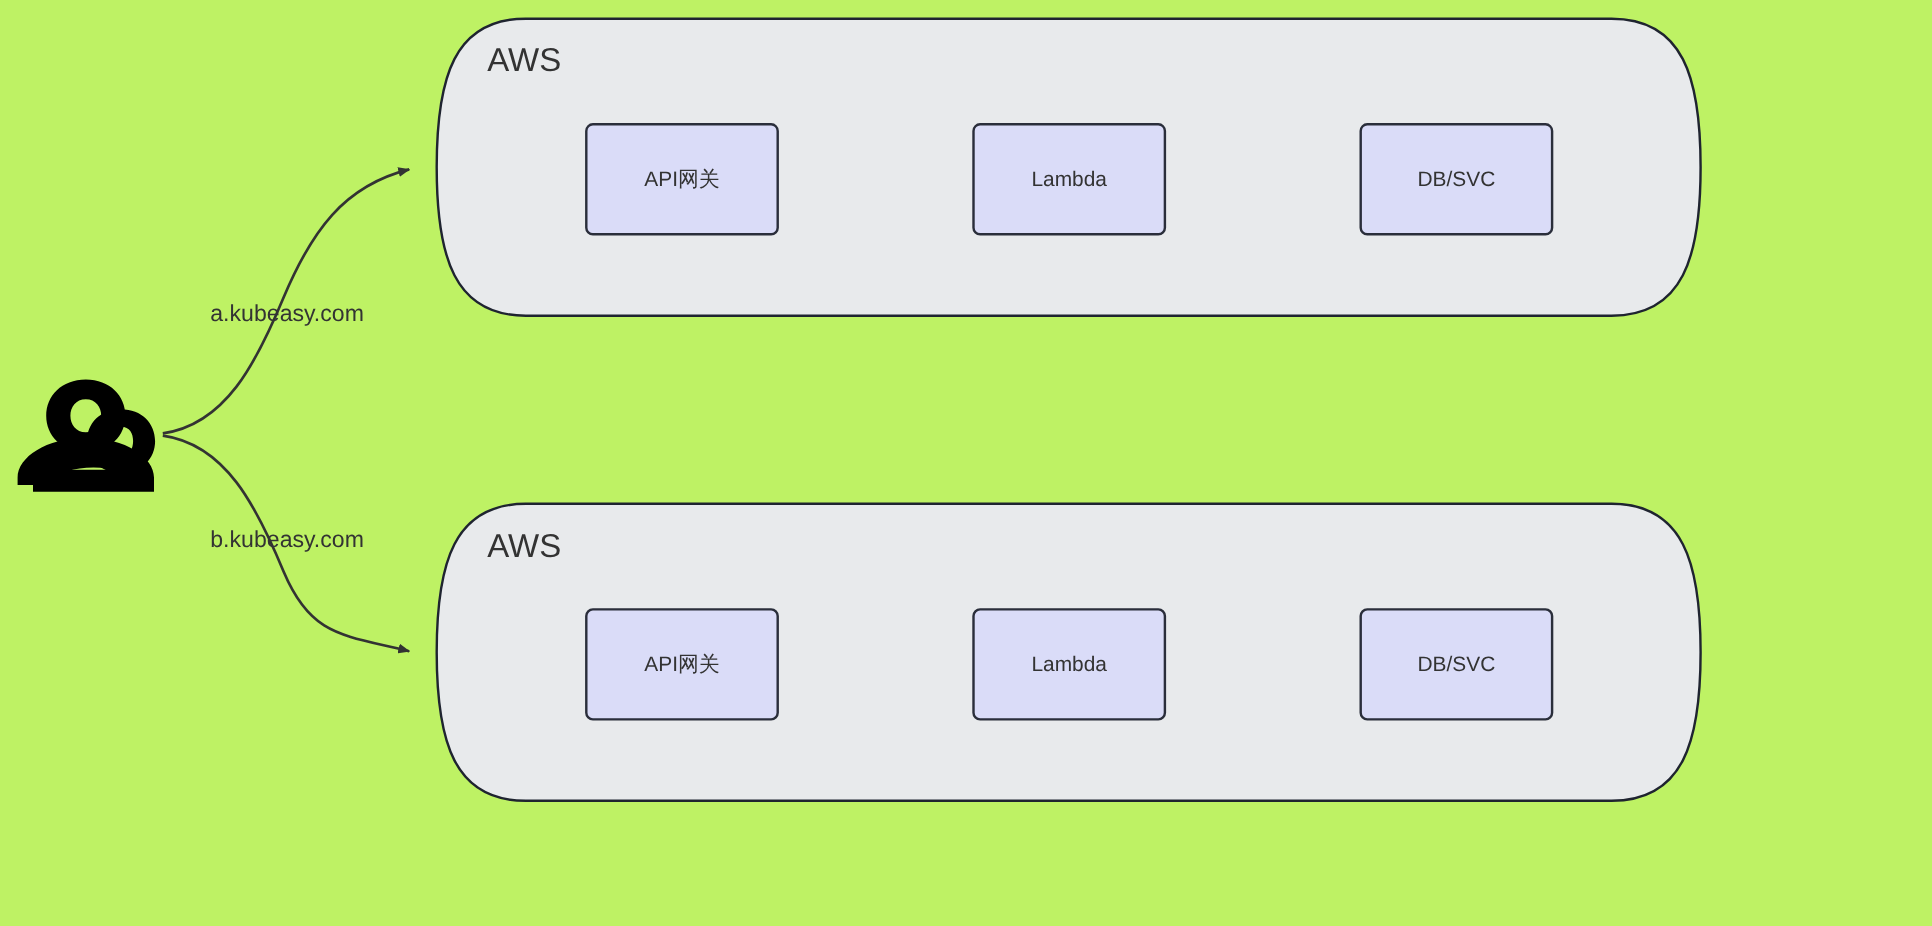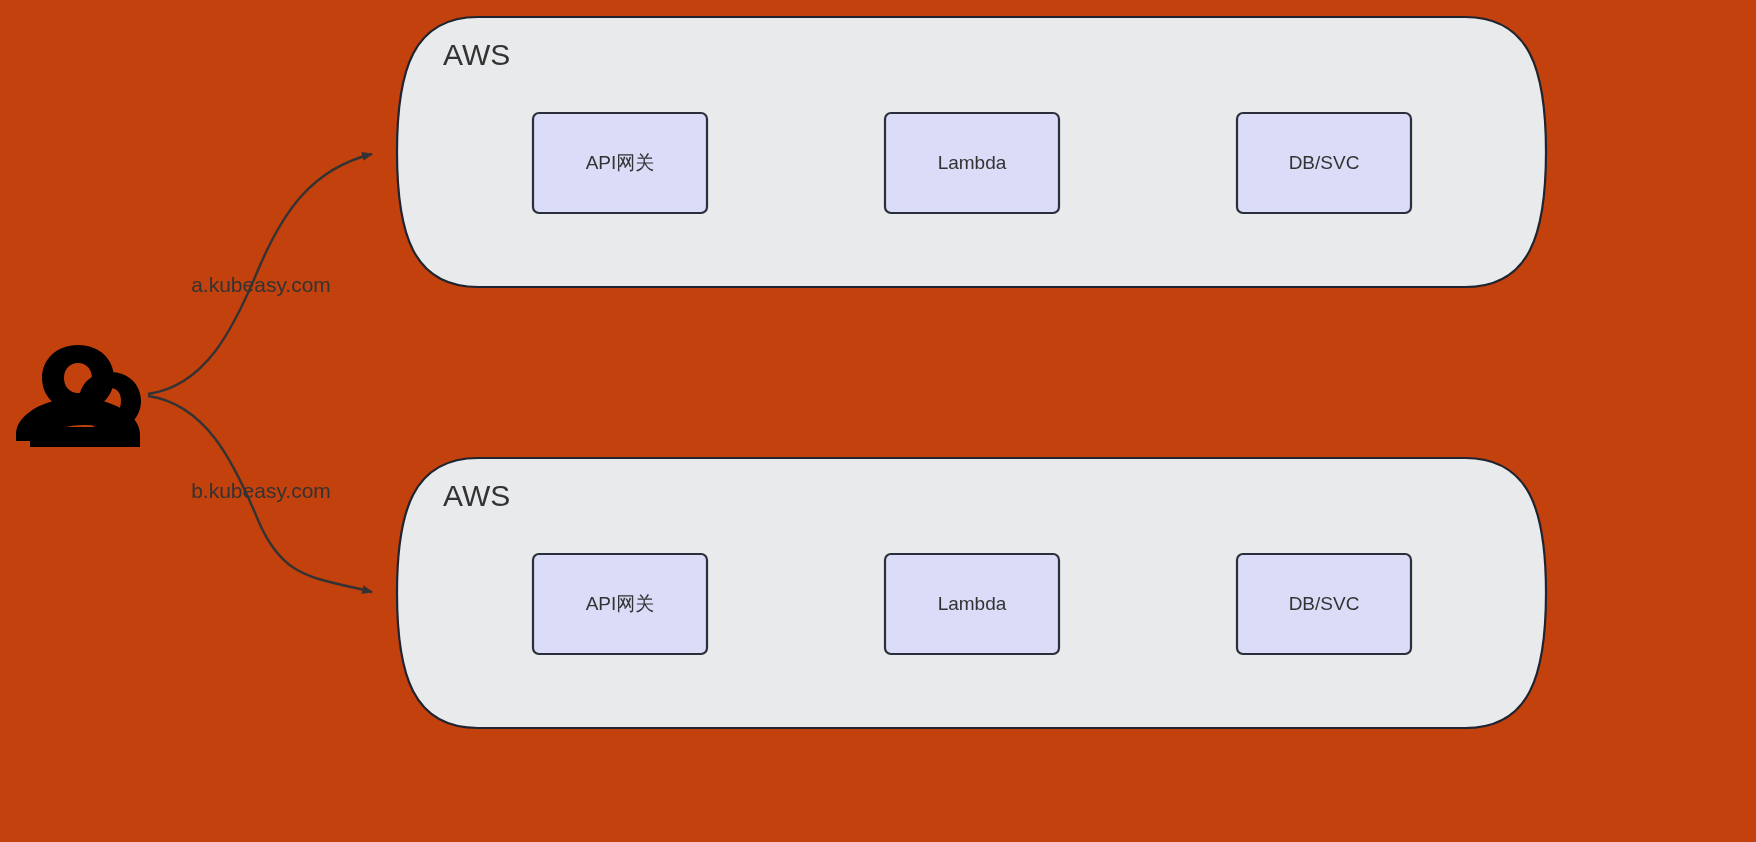--- a/index.html
+++ b/index.html
@@ -11,21 +11,21 @@
   body {
     width: 1756px;
     height: 842px;
     overflow: hidden;
     font-family: "Liberation Sans", "DejaVu Sans", sans-serif;
   }
   #diagram-root {
     position: relative;
     width: 1756px;
     height: 842px;
-    background: #c2410c;
+    background: #bef264;
   }
   #diagram-svg {
     position: absolute;
     top: 0;
     left: 0;
     width: 1756px;
     height: 842px;
     display: block;
   }
   .cluster-title {

